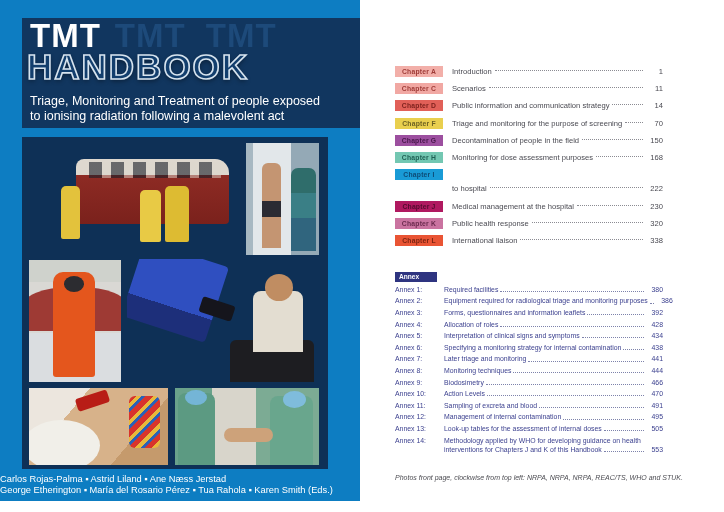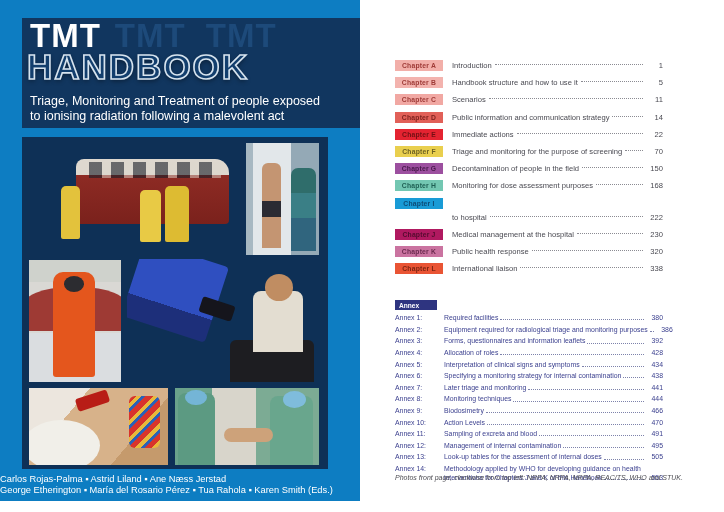--- a/index.html
+++ b/index.html
@@ -95,21 +95,21 @@
   .p6 .c2 { right:9%; top:4%; width:16%; height:22%; border-radius:50%; background:#7fbcdc; }
   .p6 .arm { left:34%; top:52%; width:34%; height:18%; border-radius:8px; background:#cda27a; }
 
   .authors {
     position:absolute; left:0; right:0; top:474px; text-align:left;
     color:#ffffff; font-size:9.3px; line-height:10.5px;
   }
 
   
   .toc-page { position:absolute; left:362px; top:0; width:362px; height:512px; background:#ffffff; }
-  .toc { position:absolute; left:33px; top:60px; width:268px; }
+  .toc { position:absolute; left:33px; top:66px; width:268px; }
 
   .chap-row { display:flex; align-items:center; height:11px; margin-bottom:6.2px;
     font-size:7.6px; color:#4a4a52; }
   .chap-row.cont { margin-top:-3px; }
   .chap-badge { flex:none; width:48px; height:11px; margin-right:9px;
     font-size:6.8px; font-weight:bold; display:flex; align-items:center; justify-content:center;
     letter-spacing:.2px; }
   .chap-spacer { flex:none; width:57px; }
   .entry-title { white-space:nowrap; }
   .leader { flex:1; border-bottom:1.2px dotted #8b8b92; margin:0 3px 2px 3px; min-width:4px; }
@@ -195,42 +195,30 @@
 
   <div class="toc-page">
     <div class="toc" id="toc-root">
         <div class="chap-row">
           <span class="chap-badge" style="background: rgb(242, 175, 169); color: rgb(158, 58, 54);">Chapter A</span>
           <span class="entry-title">Introduction</span>
           <span class="leader"></span>
           <span class="page-num">1</span>
         </div>
         <div class="chap-row">
-          <span class="chap-badge" style="background: rgb(243, 179, 174); color: rgb(158, 58, 54);">Chapter B</span>
-          <span class="entry-title">Handbook structure and how to use it</span>
-          <span class="leader"></span>
-          <span class="page-num">5</span>
-        </div>
-        <div class="chap-row">
           <span class="chap-badge" style="background: rgb(241, 168, 163); color: rgb(158, 58, 54);">Chapter C</span>
           <span class="entry-title">Scenarios</span>
           <span class="leader"></span>
           <span class="page-num">11</span>
         </div>
         <div class="chap-row">
           <span class="chap-badge" style="background: rgb(225, 96, 88); color: rgb(126, 34, 30);">Chapter D</span>
           <span class="entry-title">Public information and communication strategy</span>
           <span class="leader"></span>
           <span class="page-num">14</span>
-        </div>
-        <div class="chap-row">
-          <span class="chap-badge" style="background: rgb(228, 35, 49); color: rgb(114, 16, 20);">Chapter E</span>
-          <span class="entry-title">Immediate actions</span>
-          <span class="leader"></span>
-          <span class="page-num">22</span>
         </div>
         <div class="chap-row">
           <span class="chap-badge" style="background: rgb(233, 207, 78); color: rgb(110, 98, 34);">Chapter F</span>
           <span class="entry-title">Triage and monitoring for the purpose of screening</span>
           <span class="leader"></span>
           <span class="page-num">70</span>
         </div>
         <div class="chap-row">
           <span class="chap-badge" style="background: rgb(156, 79, 159); color: rgb(71, 24, 74);">Chapter G</span>
           <span class="entry-title">Decontamination of people in the field</span>

